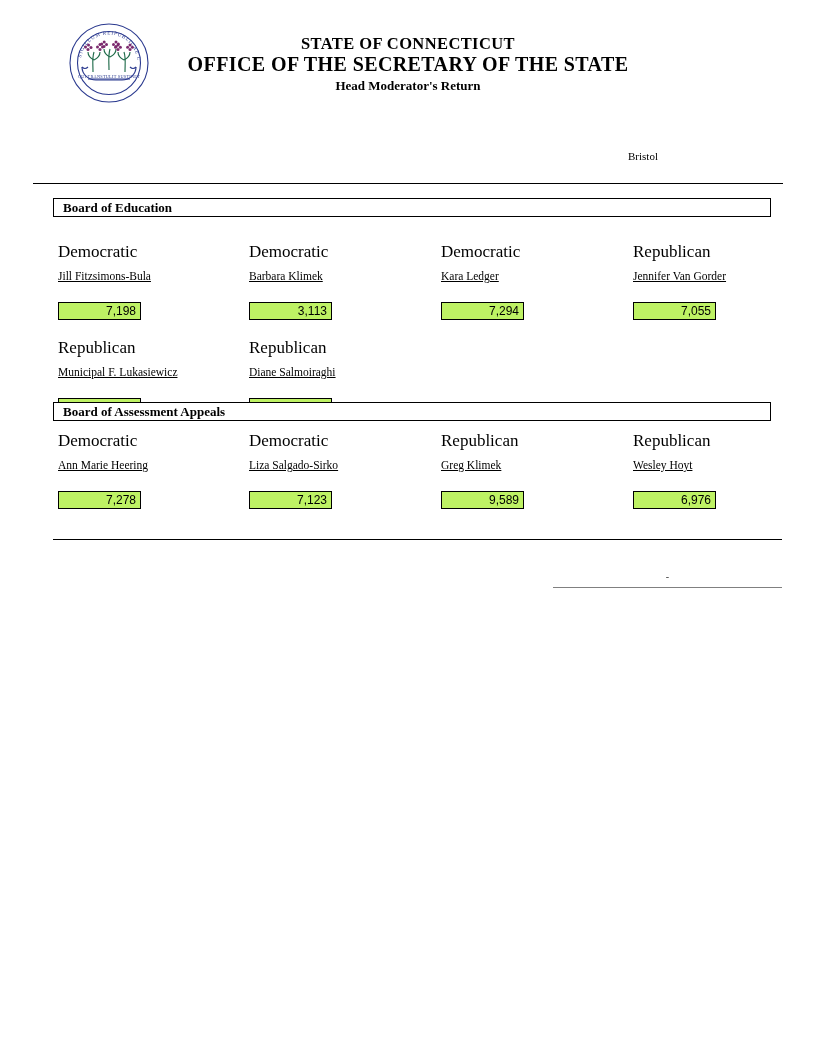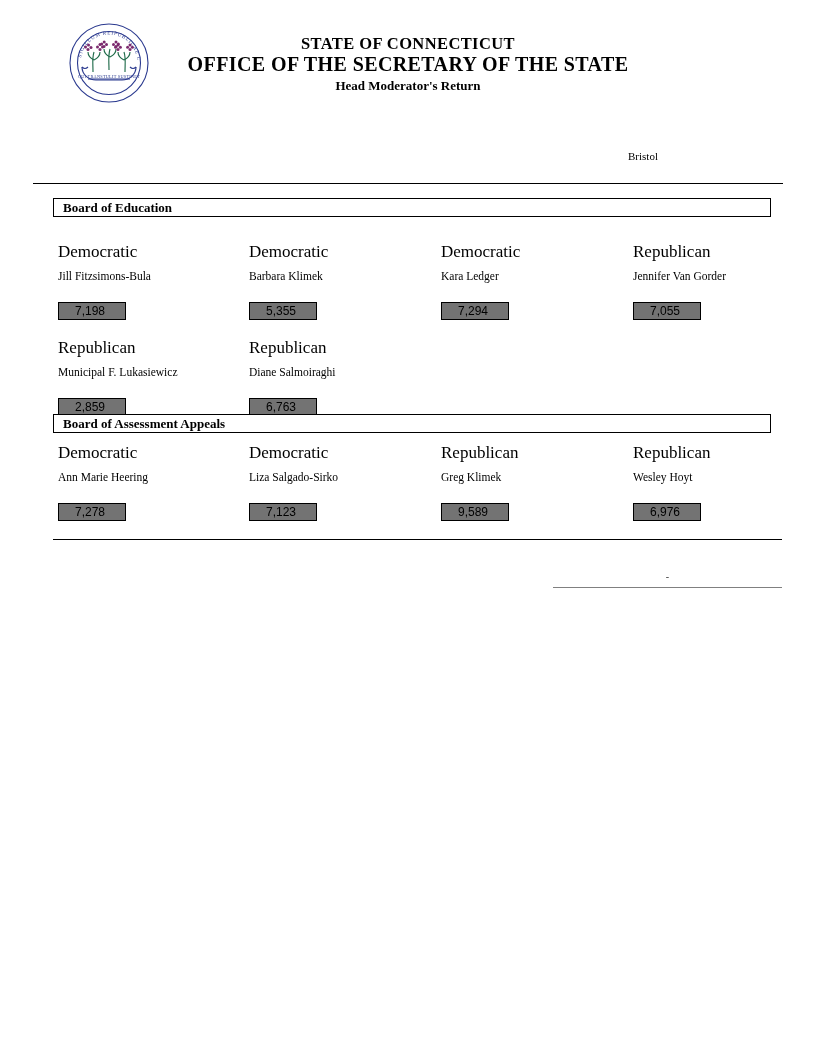--- a/index.html
+++ b/index.html
@@ -142,33 +142,34 @@
     line-height: 14px;
     height: 14px;
     white-space: nowrap;
   }
   .name {
     font-size: 11.5px;
     line-height: 14px;
     height: 14px;
     margin-top: 10px;
     white-space: nowrap;
+    text-decoration: underline;
   }
   .votebox {
     box-sizing: border-box;
     margin-top: 19px;
-    width: 68px;
+    width: 83px;
     height: 18px;
     border: 1.1px solid #000000;
     font-family: "Liberation Sans", "DejaVu Sans", sans-serif;
     font-size: 12px;
     line-height: 16px;
     text-align: right;
-    padding-right: 20px;
-    background: #737373;
+    padding-right: 4px;
+    background: #bef264;
   }
   .cand.empty .party,
   .cand.empty .name,
   .cand.empty .votebox {
     visibility: hidden;
   }
 
   
   .certify {
     position: absolute;
@@ -279,21 +280,21 @@
 
   <div class="cand-row" style="height:96px;">
     <div class="cand cand-col0" style="top:28px;">
       <div class="party">Democratic</div>
       <div class="name">Jill Fitzsimons-Bula</div>
       <div class="votebox">7,198</div>
     </div>
     <div class="cand cand-col1" style="top:28px;">
       <div class="party">Democratic</div>
       <div class="name">Barbara Klimek</div>
-      <div class="votebox">5,355</div>
+      <div class="votebox">3,113</div>
     </div>
     <div class="cand cand-col2" style="top:28px;">
       <div class="party">Democratic</div>
       <div class="name">Kara Ledger</div>
       <div class="votebox">7,294</div>
     </div>
     <div class="cand cand-col3" style="top:28px;">
       <div class="party">Republican</div>
       <div class="name">Jennifer Van Gorder</div>
       <div class="votebox">7,055</div>
@@ -317,21 +318,21 @@
       <div class="votebox"></div>
     </div>
     <div class="cand cand-col3 empty" style="top:28px;">
       <div class="party"></div>
       <div class="name"></div>
       <div class="votebox"></div>
     </div>
   </div>
 </div>
 
-<div class="section" style="top:446px;">
+<div class="section" style="top:434px;">
   <div class="section-header" style="position:absolute; top:-32px;">Board of Assessment Appeals</div>
 
   <div class="cand-row" style="height:96px;">
     <div class="cand cand-col0" style="top:0px;">
       <div class="party">Democratic</div>
       <div class="name">Ann Marie Heering</div>
       <div class="votebox">7,278</div>
     </div>
     <div class="cand cand-col1" style="top:0px;">
       <div class="party">Democratic</div>

